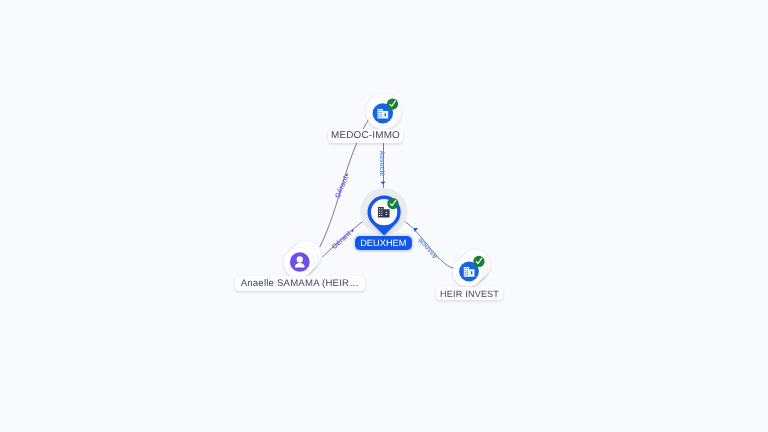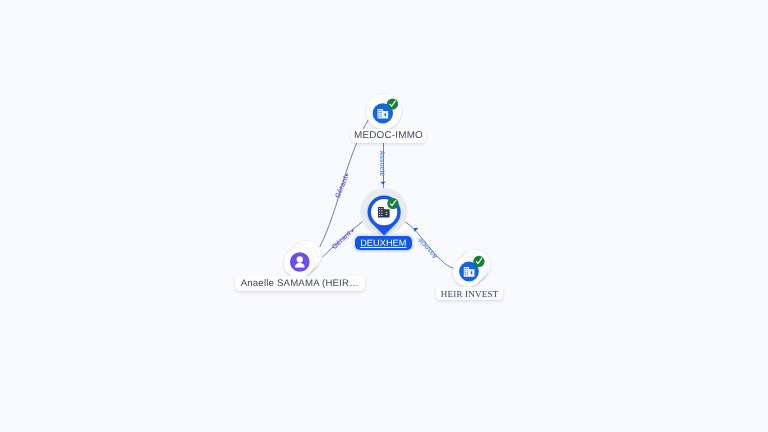--- a/index.html
+++ b/index.html
@@ -109,21 +109,21 @@
     <g transform="translate(376.84,205.3) scale(0.58)" fill="#2d3450">
       <use href="#domainGlyphDark"></use>
     </g>
     <g>
       <circle cx="392.9" cy="203.6" r="5.65" fill="#17803a"></circle>
       <path d="M390.3,203.9 L392.1,205.7 L395.8,200.4" fill="none" stroke="#ffffff" stroke-width="1.15" stroke-linecap="round" stroke-linejoin="round"></path>
     </g>
   </g>
 </svg>
 
-<div class="nodelabel" style="left:351px;top:128.8px;width:75.0px;height:13.5px;font-size:9.9px;">MEDOC-IMMO</div>
+<div class="nodelabel" style="left:328px;top:128.8px;width:75.0px;height:13.5px;font-size:9.9px;">MEDOC-IMMO</div>
 
-<div class="nodelabel sel" style="left:355.4px;top:235.9px;width:56.7px;height:14.4px;font-size:9.2px;letter-spacing:.05px;text-decoration:underline;">DEUXHEM</div>
+<div class="nodelabel sel" style="left:355.4px;top:235.9px;width:56.7px;height:14.4px;font-size:9.2px;letter-spacing:.05px;">DEUXHEM</div>
 
 <div class="nodelabel" style="left:234.9px;top:276.1px;width:129.7px;height:15.1px;font-size:9.6px;">Anaelle SAMAMA (HEIR…</div>
 
-<div class="nodelabel" style="left:435.7px;top:286.6px;width:67.2px;height:13.1px;font-size:9.05px;font-family:Liberation Serif, serif;">HEIR INVEST</div>
+<div class="nodelabel" style="left:435.7px;top:286.6px;width:67.2px;height:13.1px;font-size:9.05px;">HEIR INVEST</div>
 
 </div>
 
 </body></html>

